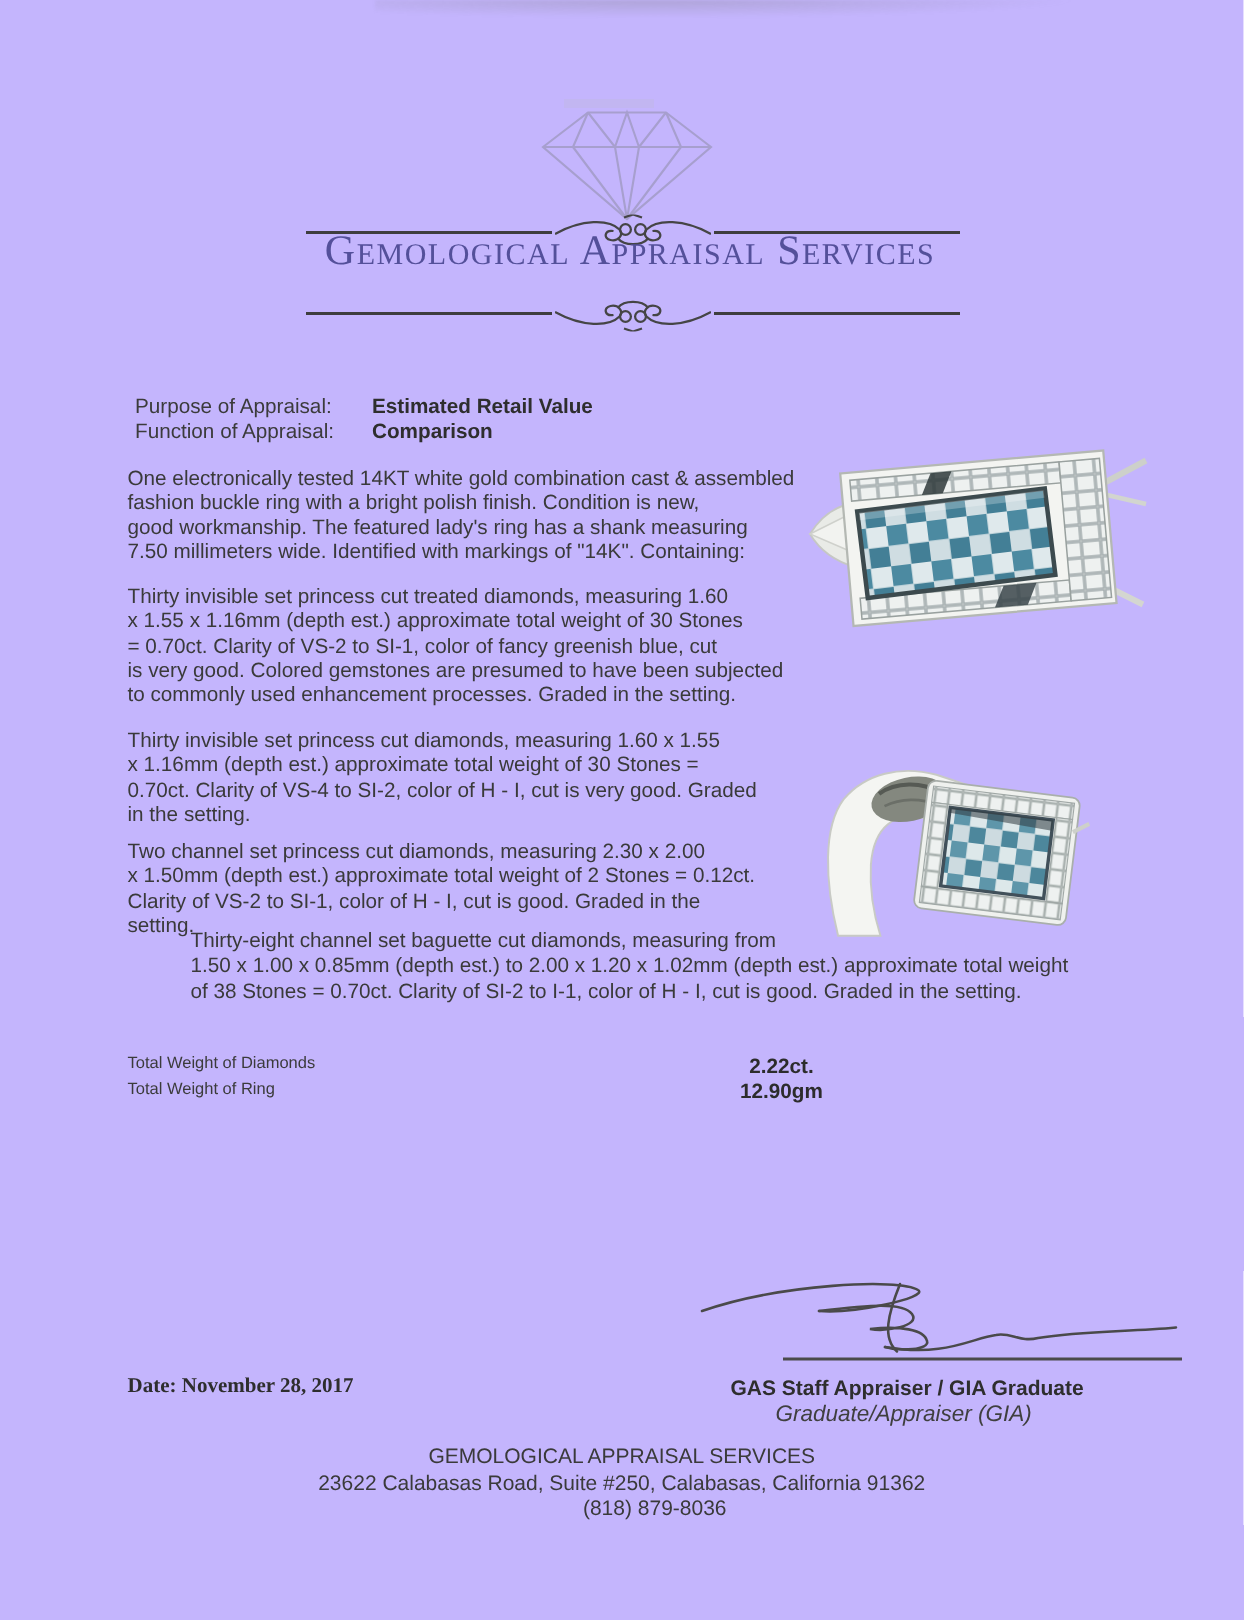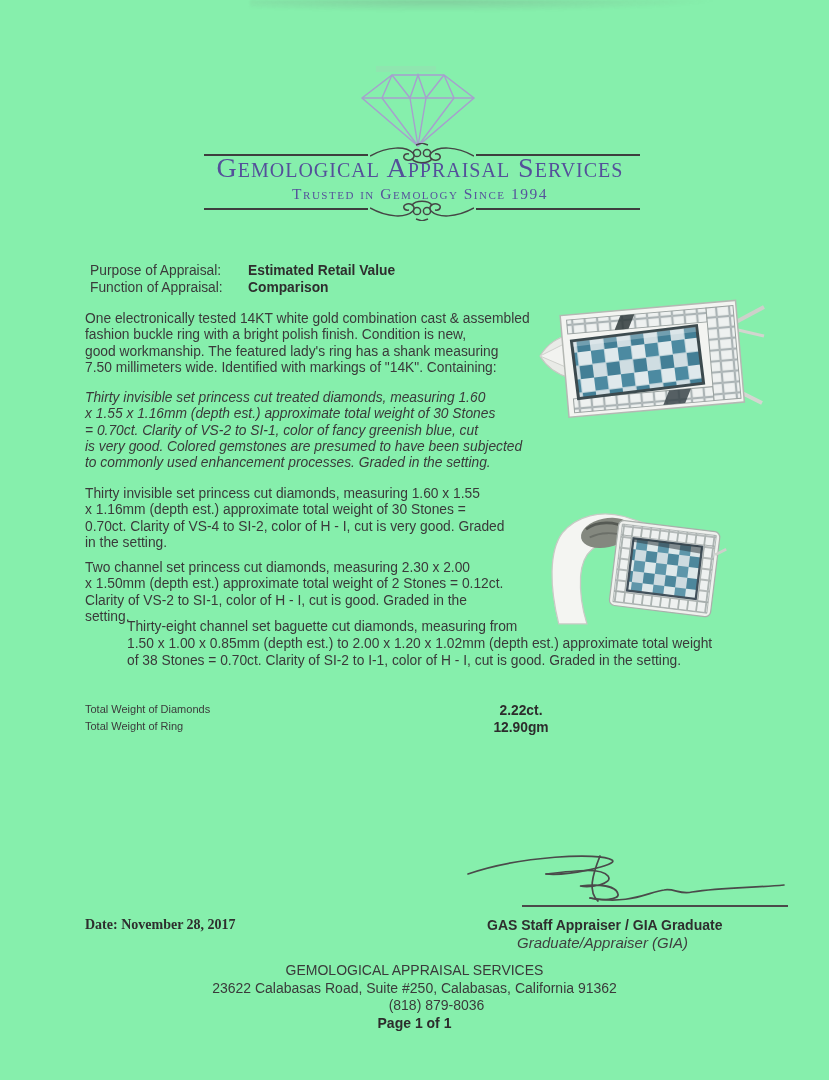--- a/index.html
+++ b/index.html
@@ -1,17 +1,17 @@
 <!DOCTYPE html>
 <html><head>
 <meta charset="utf-8">
 <style>
   html,body{margin:0;padding:0;background:#ffffff;}
   .page{
-    position:relative;width:829px;height:1080px;background:#86efac;
+    position:relative;width:829px;height:1080px;background:#c4b5fd;
     font-family:"Liberation Sans", sans-serif;color:#3b3b3b;overflow:hidden;
   }
   .abs{position:absolute;}
   
   .smudge-top{left:250px;top:0;width:470px;height:12px;
     background:radial-gradient(ellipse at 40% 0%, rgba(120,120,120,.28), rgba(255,255,255,0) 70%);
     filter:blur(1px);}
   .logo-wrap{left:346px;top:66px;width:144px;height:86px;}
   .rule{left:204px;width:436px;height:26px;display:flex;align-items:center;}
   .rule-top{top:142px;}
@@ -78,21 +78,20 @@
         <circle cx="47" cy="10" r="3.6"></circle>
         <circle cx="57" cy="10" r="3.6"></circle>
         <path d="M46,2 L52,0 L58,2"></path>
         <path d="M42,16 C46,21 58,21 62,16"></path>
       </g>
     </svg>
     <div class="bar"></div>
   </div>
 
   <div class="abs brand-title">Gemological Appraisal Services</div>
-  <div class="abs brand-tagline">Trusted in Gemology Since 1994</div>
 
   <div class="abs rule rule-bottom">
     <div class="bar"></div>
     <svg class="orn" viewBox="0 0 104 24">
       <g fill="none" stroke="#454545" stroke-width="1.5">
         <path d="M0,13 C18,3 36,3 43,10 C46,14 42,18 37,17 C32,16 33,10 39,11"></path>
         <path d="M104,13 C86,3 68,3 61,10 C58,14 62,18 67,17 C72,16 71,10 65,11"></path>
         <circle cx="47" cy="10" r="3.6"></circle>
         <circle cx="57" cy="10" r="3.6"></circle>
         <path d="M46,2 L52,0 L58,2"></path>
@@ -106,21 +105,21 @@
     <span class="lbl">Function of Appraisal:</span><span class="val">Comparison</span>
   </div>
   <div class="abs meta-row" style="top:263px;">
     <span class="lbl">Purpose of Appraisal:</span><span class="val">Estimated Retail Value</span>
   </div>
 
   <div class="abs para p-narrow" style="top:311px;">One electronically tested 14KT white gold combination cast &amp; assembled
 fashion buckle ring with a bright polish finish. Condition is new,
 good workmanship. The featured lady's ring has a shank measuring
 7.50 millimeters wide. Identified with markings of "14K".  Containing:</div>
-  <div class="abs para p-narrow" style="top:390px;font-style:italic;">Thirty invisible set princess cut treated diamonds, measuring 1.60
+  <div class="abs para p-narrow" style="top:390px;">Thirty invisible set princess cut treated diamonds, measuring 1.60
 x 1.55 x 1.16mm (depth est.) approximate total weight of 30 Stones
 = 0.70ct. Clarity of VS-2 to SI-1, color of fancy greenish blue, cut
 is very good. Colored gemstones are presumed to have been subjected
 to commonly used enhancement processes. Graded in the setting.</div>
   <div class="abs para p-narrow" style="top:486px;">Thirty invisible set princess cut diamonds, measuring 1.60 x 1.55
 x 1.16mm (depth est.) approximate total weight of 30 Stones =
 0.70ct. Clarity of VS-4 to SI-2, color of H - I, cut is very good. Graded
 in the setting.</div>
   <div class="abs para p-narrow" style="top:560px;">Two channel set princess cut diamonds, measuring 2.30 x 2.00
 x 1.50mm (depth est.) approximate total weight of 2 Stones = 0.12ct.
@@ -218,15 +217,14 @@
     </svg>
   </div>
 
   <div class="abs date-line">Date: November 28, 2017</div>
   <div class="abs signer-title">GAS Staff Appraiser / GIA Graduate</div>
   <div class="abs signer-sub">Graduate/Appraiser (GIA)</div>
 
   <div class="abs foot foot-company">GEMOLOGICAL APPRAISAL SERVICES</div>
   <div class="abs foot foot-address">23622 Calabasas Road, Suite #250, Calabasas, California 91362</div>
   <div class="abs foot foot-phone">(818) 879-8036</div>
-  <div class="abs foot foot-page">Page 1 of 1</div>
 
 </div>
 
 </body></html>

